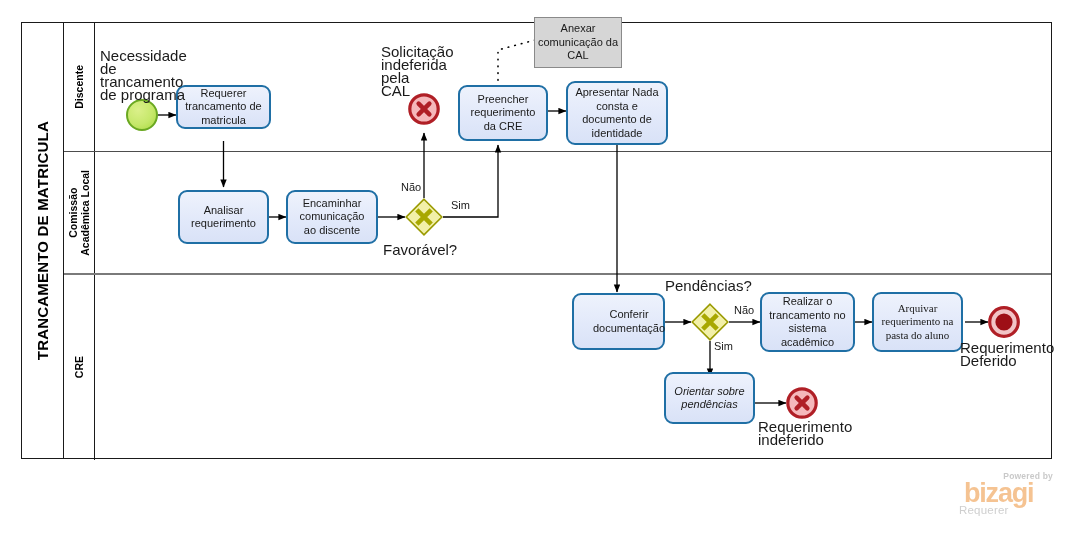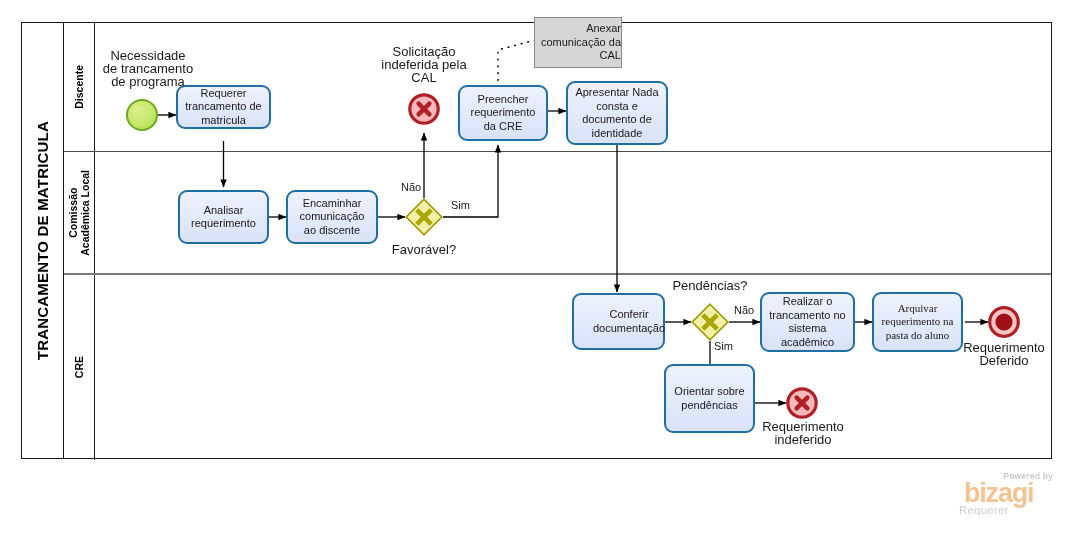--- a/index.html
+++ b/index.html
@@ -111,21 +111,21 @@
     z-index: 6;
   }
   .annotation-box {
     position: absolute;
     box-sizing: border-box;
     background: #d6d6d6;
     border: 1px solid #8a8a8a;
     display: flex;
     align-items: center;
     justify-content: center;
-    text-align: right;
+    text-align: center;
     font-size: 11px;
     line-height: 13.5px;
     color: #1a1a1a;
     z-index: 6;
   }
   .gateway {
     position: absolute;
     width: 38px; height: 38px;
     z-index: 6;
   }
@@ -143,22 +143,21 @@
     width: 32px; height: 32px;
     z-index: 6;
   }
   .end-event {
     position: absolute;
     width: 32px; height: 32px;
     z-index: 6;
   }
   .node-label {
     position: absolute;
-    text-align: center;
-    font-size: 13px;
+    font-size: 15px;
     line-height: 13px;
     color: #1a1a1a;
     z-index: 7;
     white-space: pre-line;
   }
   .flow-label {
     position: absolute;
     font-size: 11px;
     color: #1a1a1a;
     z-index: 7;
@@ -350,21 +349,21 @@
 aluno</div>
 
   <svg class="end-event" style="left:988px;top:306px;" viewBox="0 0 32 32">
     <circle cx="16" cy="16" r="14.3" fill="#f2c4c6" stroke="#b01f26" stroke-width="3.2"></circle>
     <circle cx="16" cy="16" r="8.6" fill="#9e0f16"></circle>
   </svg>
 
   <div class="node-label" style="left:960px;top:341px;width:88px;">Requerimento
 Deferido</div>
 
-  <div class="task" style="left:664px;top:364px;width:91px;height:69px;">Orientar sobre
+  <div class="task" style="left:664px;top:372px;width:91px;height:52px;font-style:italic;">Orientar sobre
 pendências</div>
 
   <svg class="error-end" style="left:786px;top:387px;" viewBox="0 0 32 32">
     <circle cx="16" cy="16" r="14.2" fill="#f5b8bb" stroke="#b01f26" stroke-width="3.2"></circle>
     <path d="M10.6,10.6 L21.4,21.4 M21.4,10.6 L10.6,21.4" stroke="#b01f26" stroke-width="4.4" stroke-linecap="round"></path>
   </svg>
 
   <div class="node-label" style="left:758px;top:420px;width:90px;">Requerimento
 indeferido</div>
 

